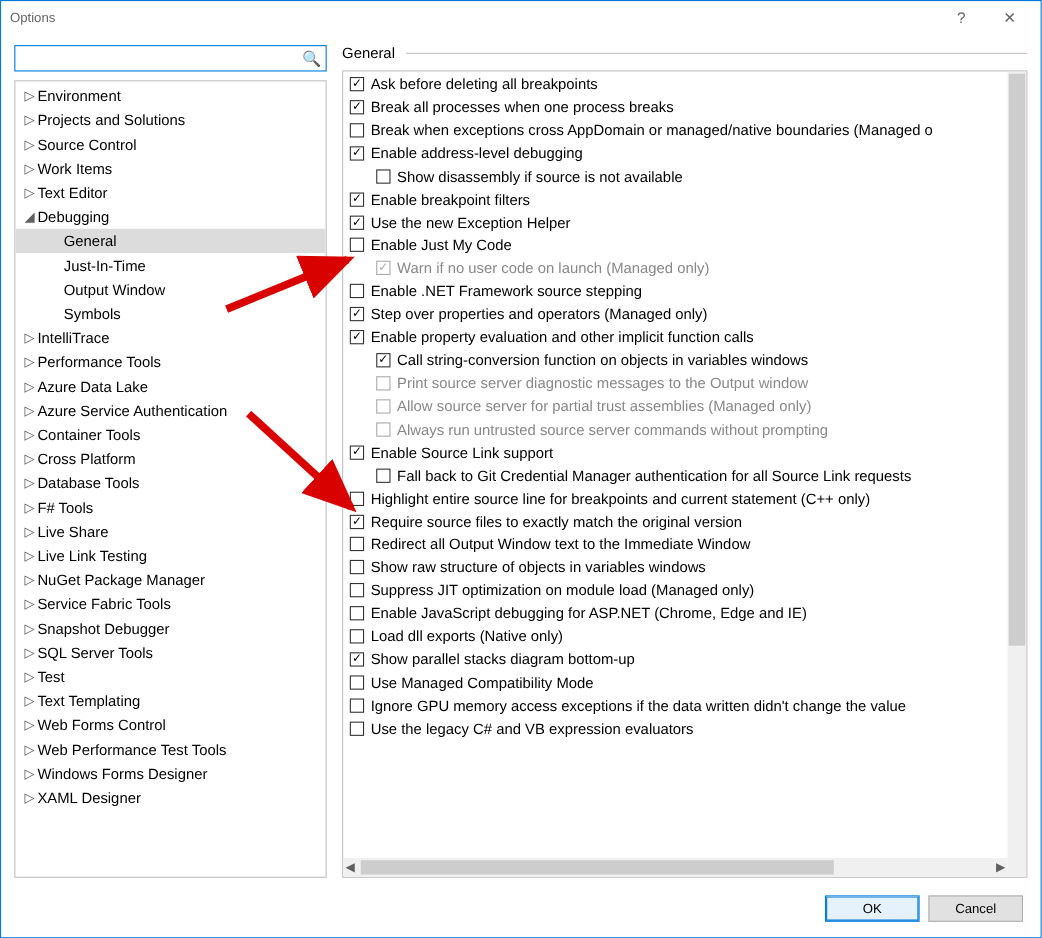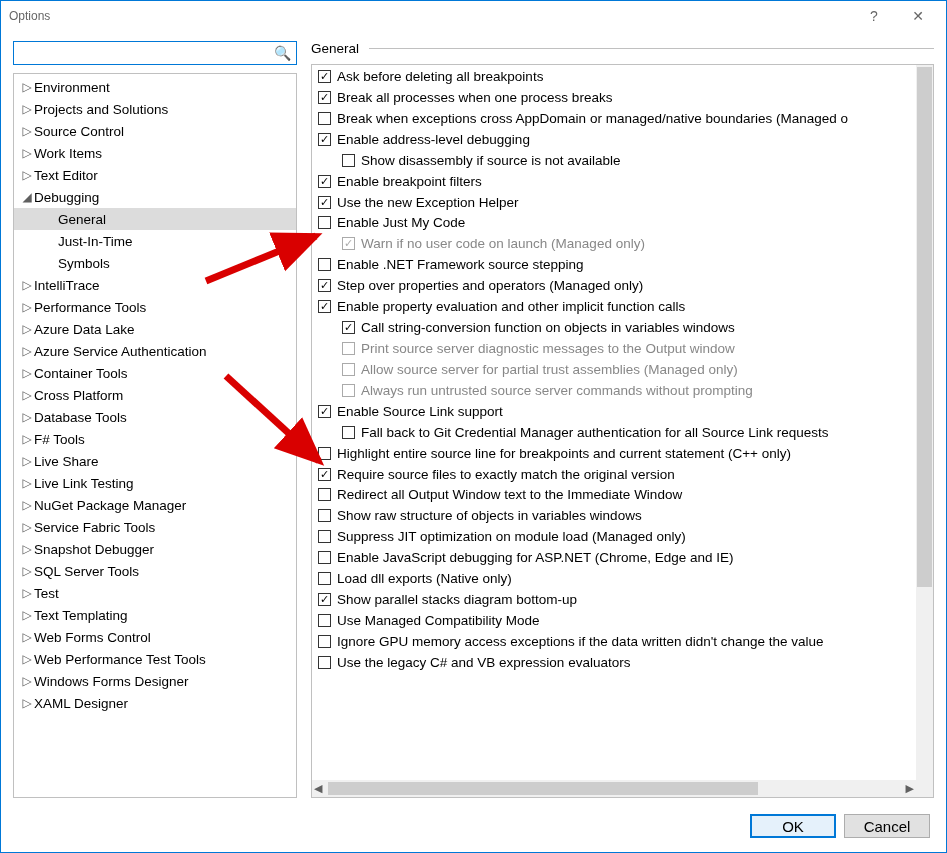--- a/index.html
+++ b/index.html
@@ -185,21 +185,21 @@
     display: flex;
     justify-content: flex-end;
     gap: 8px;
     padding: 12px 16px 14px 0;
   }
   .btn {
     min-width: 86px;
     height: 24px;
     border: 1px solid #adadad;
     background: #e1e1e1;
-    font-size: 15px;
+    font-size: 12px;
     display: flex;
     align-items: center;
     justify-content: center;
     cursor: default;
   }
   .btn.primary {
     border: 1px solid #0078d7;
     background: #e5f1fb;
     box-shadow: inset 0 0 0 1px #0078d7;
   }
@@ -252,20 +252,24 @@
             <span class="exp">◢</span>
             <span>Debugging</span>
           </div>
           <div class="tree-item child selected">
             <span class="exp"></span>
             <span>General</span>
           </div>
           <div class="tree-item child">
             <span class="exp"></span>
             <span>Just-In-Time</span>
+          </div>
+          <div class="tree-item child">
+            <span class="exp"></span>
+            <span>Output Window</span>
           </div>
           <div class="tree-item child">
             <span class="exp"></span>
             <span>Symbols</span>
           </div>
           <div class="tree-item">
             <span class="exp">▷</span>
             <span>IntelliTrace</span>
           </div>
           <div class="tree-item">

